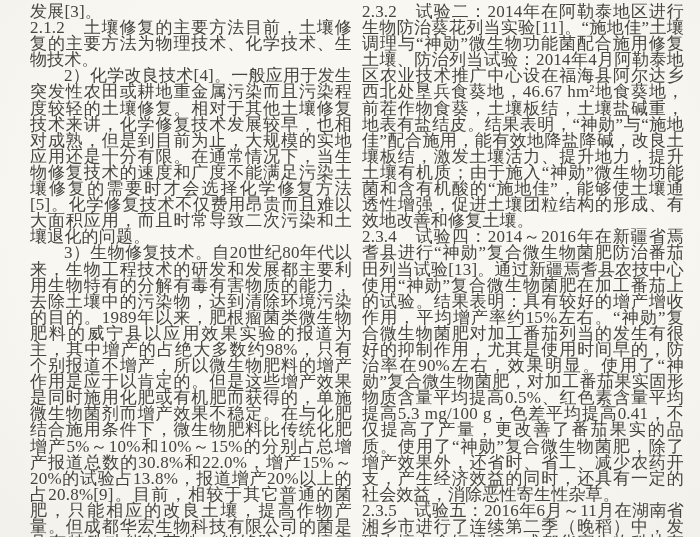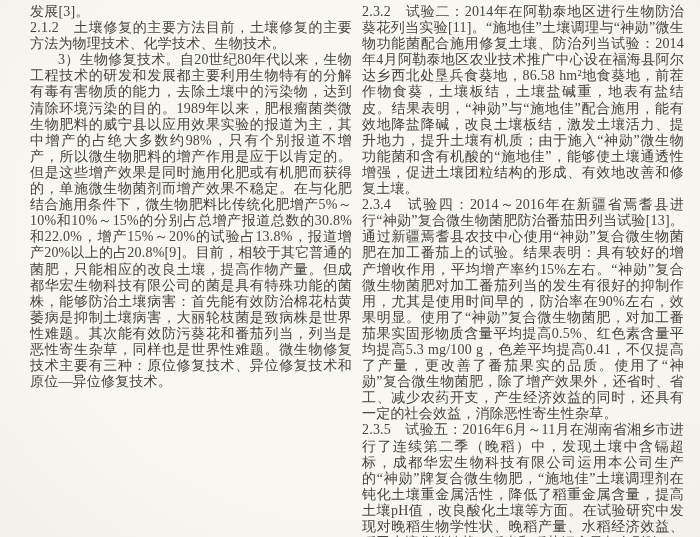--- a/index.html
+++ b/index.html
@@ -8,21 +8,21 @@
     background: #f6f5f0;
     overflow: hidden;
   }
   .page {
     box-sizing: border-box;
     width: 700px; height: 537px;
     padding: 4px 16px 8px 30px;
     display: flex;
     gap: 10px;
     font-family: "Liberation Serif", "DejaVu Serif", serif;
-    font-size: 14px;
+    font-size: 17px;
     line-height: 16.1px;
     color: #45443f;
     text-align: justify;
     letter-spacing: 0.2px;
     background: radial-gradient(ellipse at 50% 40%, #f8f7f2 60%, #f1f0ea 100%);
   }
   .col { flex: 1; min-width: 0; }
   p { margin: 0; padding: 0; }
   .indent { text-indent: 2em; }
   .section-label { font-weight: normal; }
@@ -30,27 +30,28 @@
 </head>
 <body>
 
 <div class="page">
 
   <div class="col">
     <p>发展[3]。</p>
     <p>
       <span class="section-label">2.1.2　土壤修复的主要方法</span><span>目前，土壤修复的主要方法为物理技术、化学技术、生物技术。</span>
     </p>
+    <p class="indent">2）化学改良技术[4]。一般应用于发生突发性农田或耕地重金属污染而且污染程度较轻的土壤修复。相对于其他土壤修复技术来讲，化学修复技术发展较早，也相对成熟，但是到目前为止，大规模的实地应用还是十分有限。在通常情况下，当生物修复技术的速度和广度不能满足污染土壤修复的需要时才会选择化学修复方法[5]。化学修复技术不仅费用昂贵而且难以大面积应用，而且时常导致二次污染和土壤退化的问题。</p>
     <p class="indent">3）生物修复技术。自20世纪80年代以来，生物工程技术的研发和发展都主要利用生物特有的分解有毒有害物质的能力，去除土壤中的污染物，达到清除环境污染的目的。1989年以来，肥根瘤菌类微生物肥料的威宁县以应用效果实验的报道为主，其中增产的占绝大多数约98%，只有个别报道不增产，所以微生物肥料的增产作用是应于以肯定的。但是这些增产效果是同时施用化肥或有机肥而获得的，单施微生物菌剂而增产效果不稳定。在与化肥结合施用条件下，微生物肥料比传统化肥增产5%～10%和10%～15%的分别占总增产报道总数的30.8%和22.0%，增产15%～20%的试验占13.8%，报道增产20%以上的占20.8%[9]。目前，相较于其它普通的菌肥，只能相应的改良土壤，提高作物产量。但成都华宏生物科技有限公司的菌是具有特殊功能的菌株，能够防治土壤病害：首先能有效防治棉花枯黄萎病是抑制土壤病害，大丽轮枝菌是致病株是世界性难题。其次能有效防污葵花和番茄列当，列当是恶性寄生杂草，同样也是世界性难题。微生物修复技术主要有三种：原位修复技术、异位修复技术和原位—异位修复技术。</p>
 
   </div>
 
   <div class="col">
     <p>
-      <span class="section-label">2.3.2　试验二：</span><span>2014年在阿勒泰地区进行生物防治葵花列当实验[11]。“施地佳”土壤调理与“神勋”微生物功能菌配合施用修复土壤、防治列当试验：2014年4月阿勒泰地区农业技术推广中心设在福海县阿尔达乡西北处垦兵食葵地，86.58 hm²地食葵地，前茬作物食葵，土壤板结，土壤盐碱重，地表有盐结皮。结果表明，“神勋”与“施地佳”配合施用，能有效地降盐降碱，改良土壤板结，激发土壤活力、提升地力，提升土壤有机质；由于施入“神勋”微生物功能菌和含有机酸的“施地佳”，能够使土壤通透性增强，促进土壤团粒结构的形成、有效地改善和修复土壤。</span>
+      <span class="section-label">2.3.2　试验二：</span><span>2014年在阿勒泰地区进行生物防治葵花列当实验[11]。“施地佳”土壤调理与“神勋”微生物功能菌配合施用修复土壤、防治列当试验：2014年4月阿勒泰地区农业技术推广中心设在福海县阿尔达乡西北处垦兵食葵地，46.67 hm²地食葵地，前茬作物食葵，土壤板结，土壤盐碱重，地表有盐结皮。结果表明，“神勋”与“施地佳”配合施用，能有效地降盐降碱，改良土壤板结，激发土壤活力、提升地力，提升土壤有机质；由于施入“神勋”微生物功能菌和含有机酸的“施地佳”，能够使土壤通透性增强，促进土壤团粒结构的形成、有效地改善和修复土壤。</span>
     </p>
     <p>
       <span class="section-label">2.3.4　试验四：</span><span>2014～2016年在新疆省焉耆县进行“神勋”复合微生物菌肥防治番茄田列当试验[13]。通过新疆焉耆县农技中心使用“神勋”复合微生物菌肥在加工番茄上的试验。结果表明：具有较好的增产增收作用，平均增产率约15%左右。“神勋”复合微生物菌肥对加工番茄列当的发生有很好的抑制作用，尤其是使用时间早的，防治率在90%左右，效果明显。使用了“神勋”复合微生物菌肥，对加工番茄果实固形物质含量平均提高0.5%、红色素含量平均提高5.3 mg/100 g，色差平均提高0.41，不仅提高了产量，更改善了番茄果实的品质。使用了“神勋”复合微生物菌肥，除了增产效果外，还省时、省工、减少农药开支，产生经济效益的同时，还具有一定的社会效益，消除恶性寄生性杂草。</span>
     </p>
     <p>
       <span class="section-label">2.3.5　试验五：</span><span>2016年6月～11月在湖南省湘乡市进行了连续第二季（晚稻）中，发现土壤中含镉超标，成都华宏生物科技有限公司运用本公司生产的“神勋”牌复合微生物肥，“施地佳”土壤调理剂在钝化土壤重金属活性，降低了稻重金属含量，提高土壤pH值，改良酸化土壤等方面。在试验研究中发现对晚稻生物学性状、晚稻产量、水稻经济效益、稻田土壤化学性状、稻米和稻草镉含量都有影响。</span>
     </p>
 
   </div>
 

